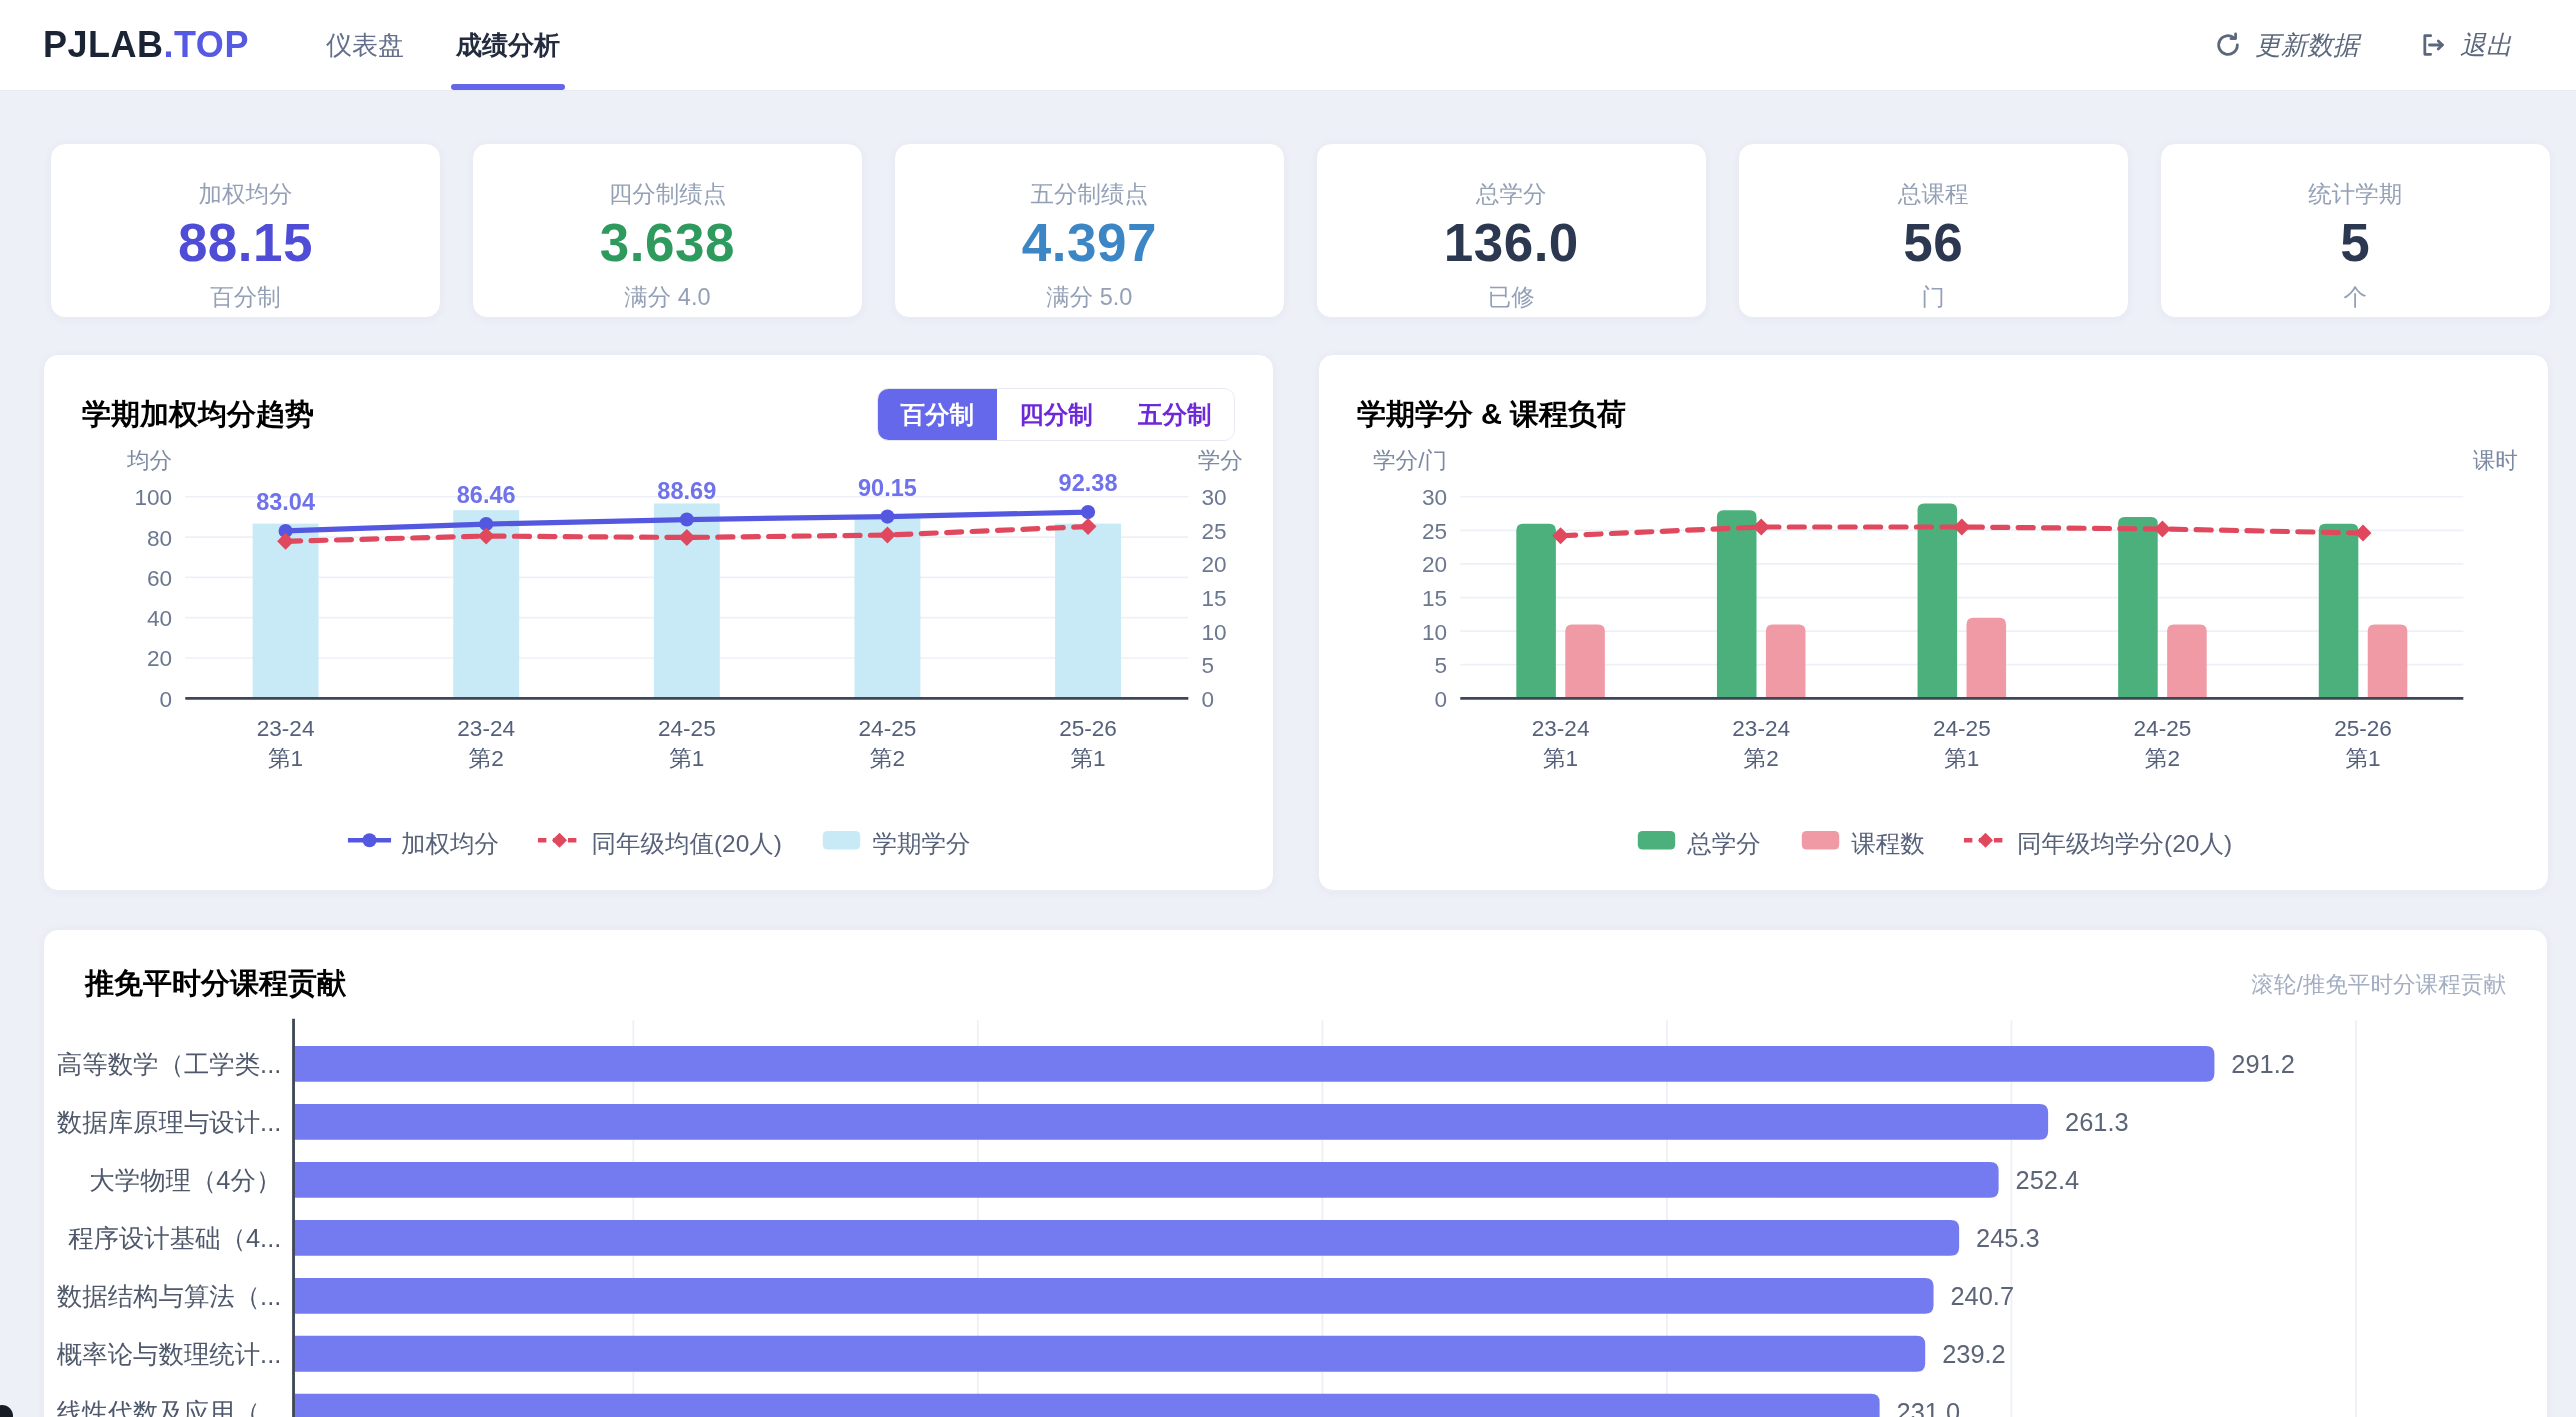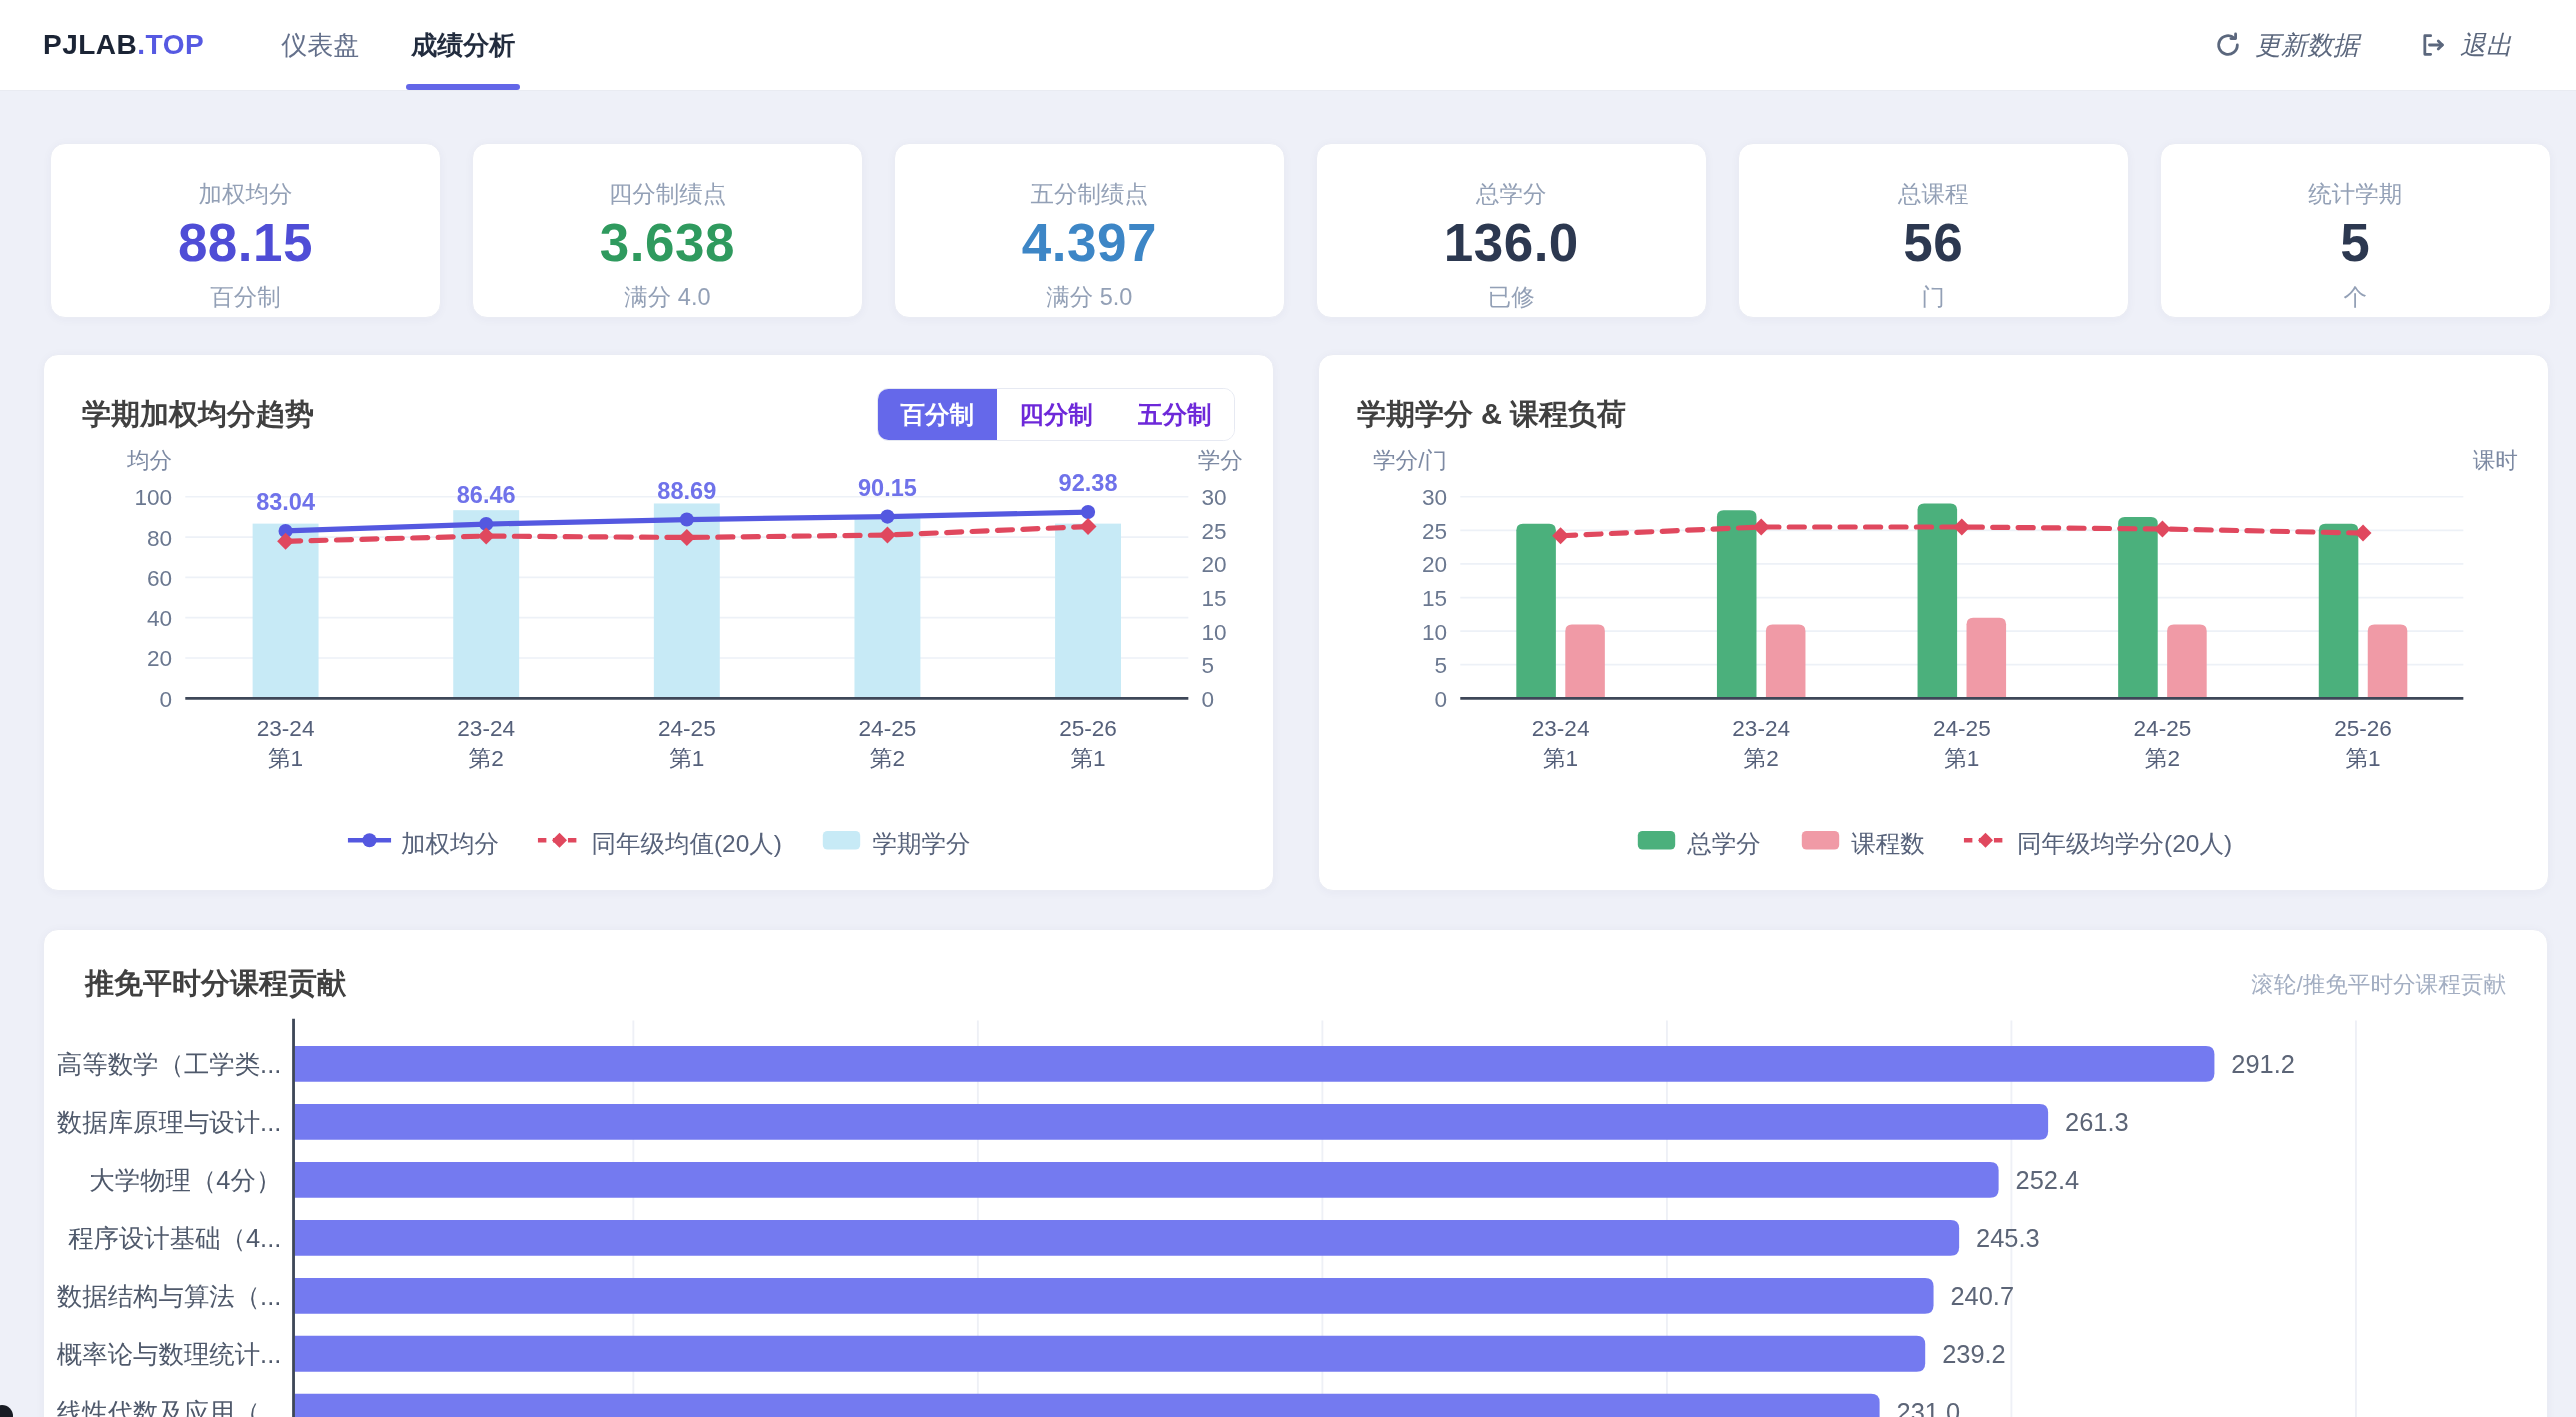--- a/index.html
+++ b/index.html
@@ -1,42 +1,42 @@
 <!DOCTYPE html>
 <html style="font-size:15px"><head>
 <meta charset="utf-8">
 <style>
   * { margin:0; padding:0; box-sizing:border-box; }
   html,body { width:2576px; height:1418px; overflow:hidden; }
   body { background:#eef0f8; font-family:"Liberation Sans","DejaVu Sans",sans-serif; color:#27303f; position:relative; }
 
   
   .header { height:91px; background:#fff; border-bottom:0.9px solid #e9ebf2; display:flex; align-items:center; padding:0 64px 0 43px; position:relative; }
-  .logo { font-size:28px; font-weight:800; letter-spacing:0.5px; color:#1b2435; }
+  .logo { font-size:36px; font-weight:800; letter-spacing:0.5px; color:#1b2435; }
   .logo .accent { color:#5659e2; }
   .nav { display:flex; align-items:center; margin-left:51px; height:100%; }
   .nav-item { position:relative; height:100%; display:flex; align-items:center; padding:0 26px; font-size:26px; color:#64708b; cursor:pointer; }
   .nav-item.active { color:#222c3e; font-weight:700; }
   .nav-item.active::after { content:""; position:absolute; left:21px; right:21px; bottom:0; height:5.6px; border-radius:3.8px; background:#6366e8; }
   .header-actions { margin-left:auto; display:flex; align-items:center; gap:60px;font-style:italic; }
   .hbtn { display:flex; align-items:center; gap:13px; font-size:26px; color:#5b677d; cursor:pointer; }
   .hbtn svg { display:block; }
 
   
   .stats-row { display:flex; gap:31px; padding:52px 25.4px 0 50px; }
   .stat-card { flex:1; height:175px; background:#fff; border:0.9px solid #eaecf4; border-radius:15px; box-shadow:0 1.9px 9.4px rgba(40,50,100,.04); text-align:center; padding-top:34px; }
   .stat-label { font-size:23.5px; color:#93a0b6; }
   .stat-value { font-size:53px; font-weight:700; margin-top:2px; letter-spacing:0.5px; }
   .stat-sub { font-size:23.5px; color:#93a0b6; margin-top:7.5px; }
 
   
   .charts-row { display:flex; gap:44px; padding:36px 27px 0 43px; }
   .chart-card { width:1231px; height:537px; background:#fff; border:0.9px solid #eaecf4; border-radius:15px; box-shadow:0 1.9px 9.4px rgba(40,50,100,.04); }
   .card-head { display:flex; align-items:center; justify-content:space-between; padding:32px 38px 0 38px; height:87px; }
-  .card-title { font-size:29px; font-weight:700; color:#404040; }
+  .card-title { font-size:29px; font-weight:700; color:#000000; }
   .tab-group { display:flex; border:1.4px solid #e6e9f2; border-radius:11.3px; overflow:hidden; background:#fff; }
   .tab { font-size:24.5px; font-weight:600; color:#6d28d9; padding:9.4px 22.6px; cursor:pointer; background:#fff; }
   .tab.active { background:#6568ea; color:#fff; }
   .plot { width:1231px; height:377px; }
   .plot svg { display:block; }
   .legend-row { display:flex; justify-content:center; align-items:center; gap:38px; margin-top:7.5px; }
   .legend-item { display:flex; align-items:center; gap:9.4px; font-size:24.5px; color:#57627a; cursor:pointer; }
 
   
   .bottom-card { margin:38px 27px 0 43px; width:2505px; height:584px; background:#fff; border:0.9px solid #eaecf4; border-radius:15px; box-shadow:0 1.9px 9.4px rgba(40,50,100,.04); padding-top:34px; }

